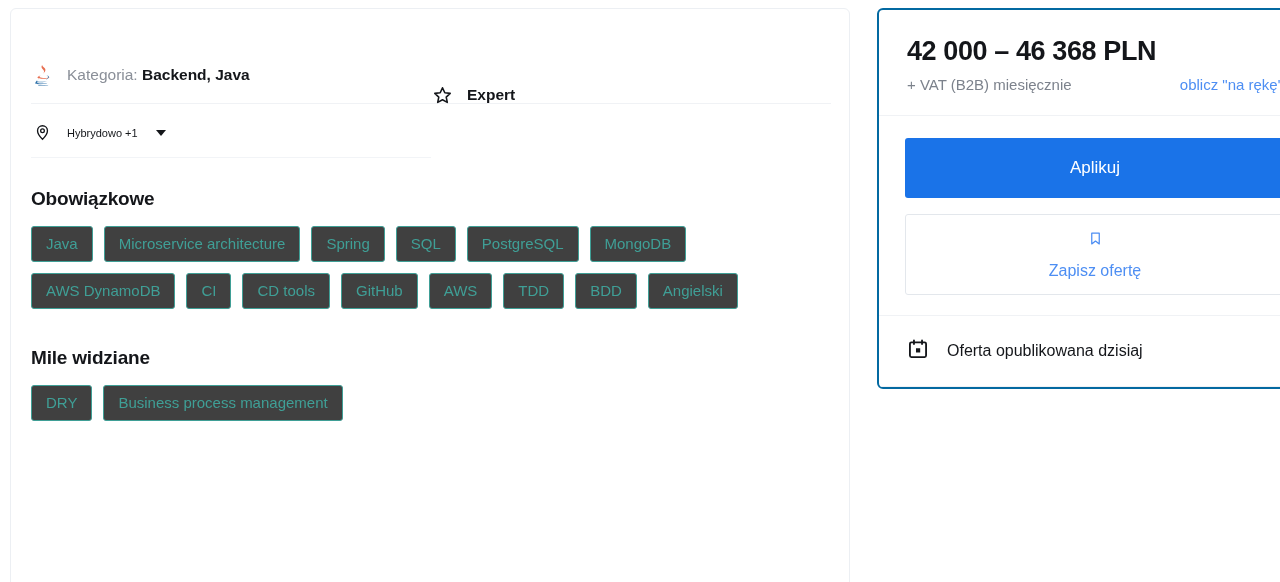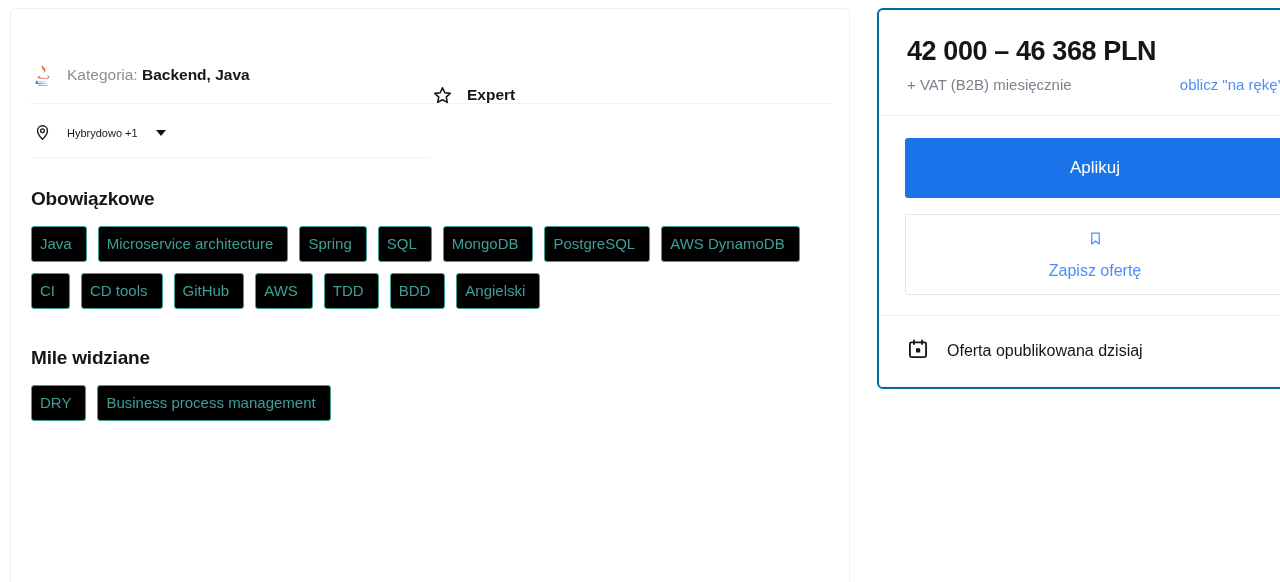--- a/index.html
+++ b/index.html
@@ -91,23 +91,23 @@
     letter-spacing: -0.2px;
   }
   .sec-obow { margin-top: 30px; }
   .sec-mile { margin-top: 38px; }
   .tag-row { display: flex; flex-wrap: wrap; gap: 11px; margin-top: 16px; }
   .tag {
     border: 1px solid #3f9f96;
     color: #3f9f96;
     border-radius: 3px;
     font-size: 15px;
-    padding: 9px 14px 10px 8px;
+    padding: 9px 14px 10px 14px;
     line-height: 1;
-    background: #000000;
+    background: #404040;
     white-space: nowrap;
     cursor: pointer;
   }
 
   
   .side-card {
     position: absolute;
     left: 877px; top: 8px;
     width: 436px;
     background: #ffffff;
@@ -211,22 +211,22 @@
 
     <div class="divider-short"></div>
 
     <div class="sec-obow">
       <div class="section-title">Obowiązkowe</div>
       <div class="tag-row" id="required-tags">
           <span class="tag">Java</span>
           <span class="tag">Microservice architecture</span>
           <span class="tag">Spring</span>
           <span class="tag">SQL</span>
+          <span class="tag">PostgreSQL</span>
           <span class="tag">MongoDB</span>
-          <span class="tag">PostgreSQL</span>
           <span class="tag">AWS DynamoDB</span>
           <span class="tag">CI</span>
           <span class="tag">CD tools</span>
           <span class="tag">GitHub</span>
           <span class="tag">AWS</span>
           <span class="tag">TDD</span>
           <span class="tag">BDD</span>
           <span class="tag">Angielski</span>
         </div>
     </div>

